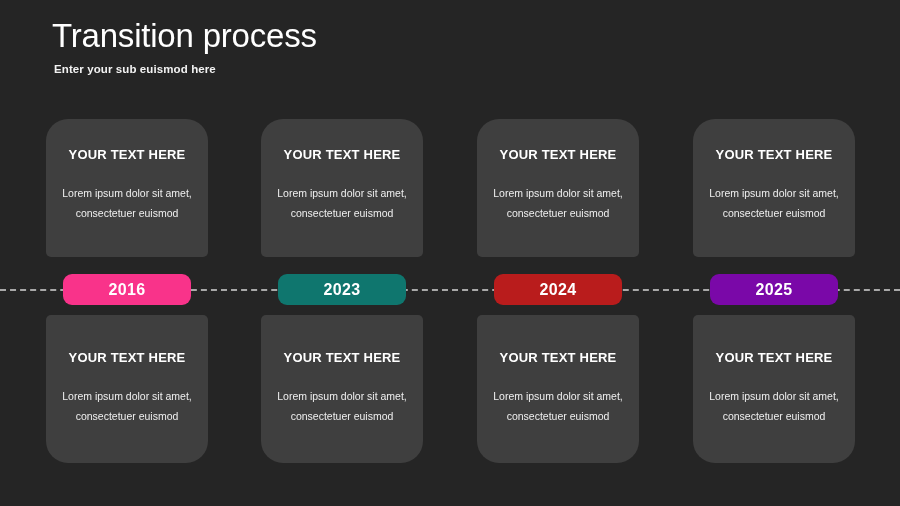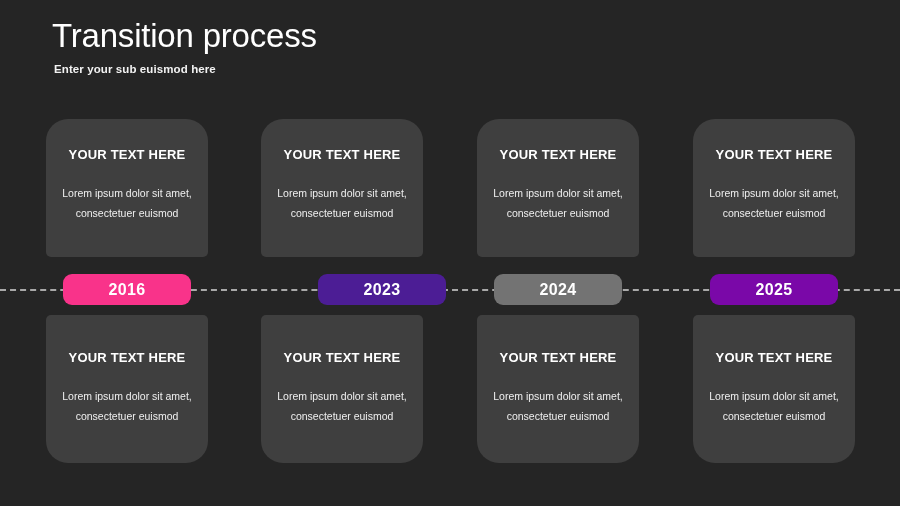--- a/index.html
+++ b/index.html
@@ -149,35 +149,35 @@
       <div class="card-heading">YOUR TEXT HERE</div>
       <div class="card-body">Lorem ipsum dolor sit amet, consectetuer euismod</div>
     </div>
   </div>
 
   <div class="column col-1">
     <div class="card card-top">
       <div class="card-heading">YOUR TEXT HERE</div>
       <div class="card-body">Lorem ipsum dolor sit amet, consectetuer euismod</div>
     </div>
-    <div class="year-badge" style="background: #4c1d95; margin-left: 40px;">
+    <div class="year-badge" style="background: #0f766e;">
       <span>2023</span>
     </div>
     <div class="card card-bottom">
       <div class="card-heading">YOUR TEXT HERE</div>
       <div class="card-body">Lorem ipsum dolor sit amet, consectetuer euismod</div>
     </div>
   </div>
 
   <div class="column col-2">
     <div class="card card-top">
       <div class="card-heading">YOUR TEXT HERE</div>
       <div class="card-body">Lorem ipsum dolor sit amet, consectetuer euismod</div>
     </div>
-    <div class="year-badge" style="background: #737373; justify-content: center;">
+    <div class="year-badge" style="background: #b91c1c; justify-content: center;">
       <span>2024</span>
     </div>
     <div class="card card-bottom">
       <div class="card-heading">YOUR TEXT HERE</div>
       <div class="card-body">Lorem ipsum dolor sit amet, consectetuer euismod</div>
     </div>
   </div>
 
   <div class="column col-3">
     <div class="card card-top">

